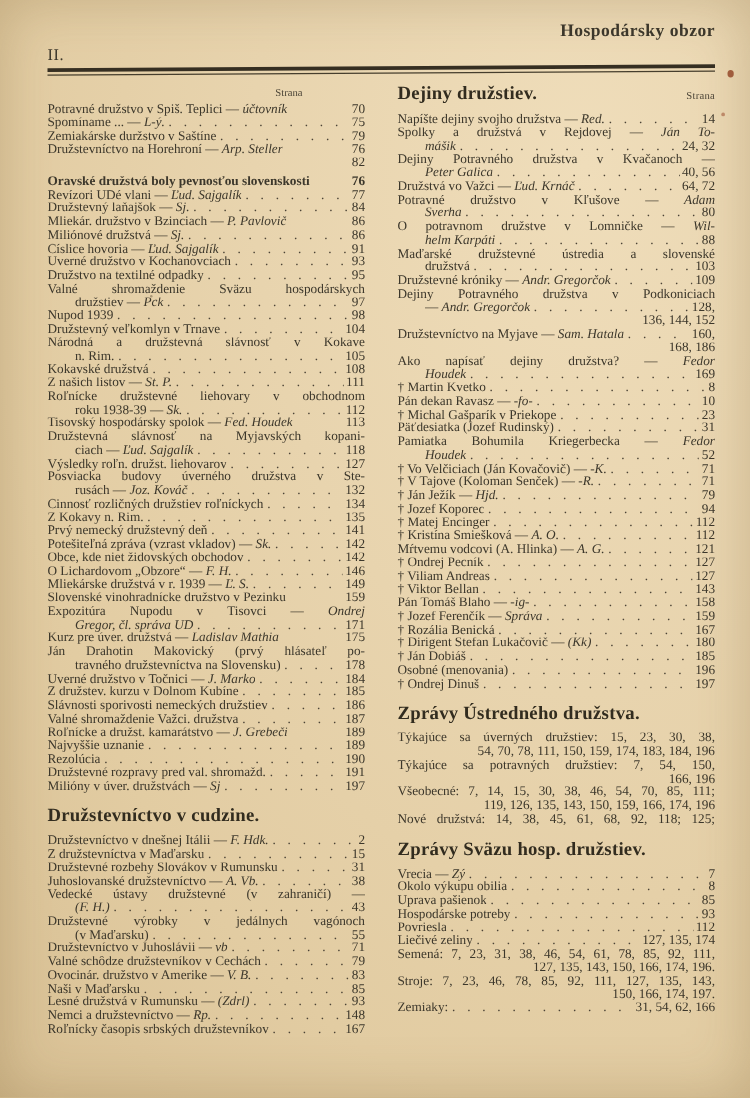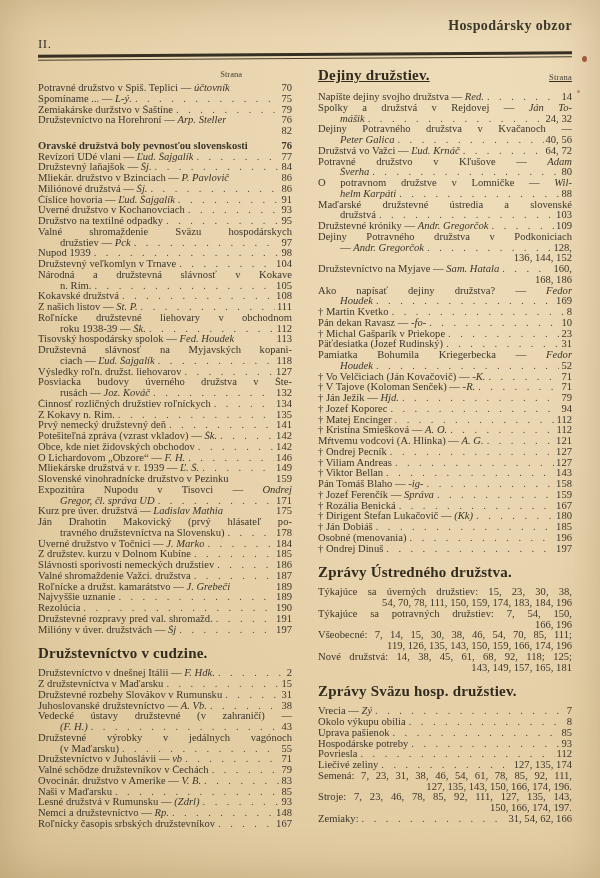--- a/index.html
+++ b/index.html
@@ -31,21 +31,21 @@
   }
   
   .cols{display:flex;gap:26px;margin-top:8px;}
   .col{flex:1 1 0;min-width:0;}
   .strana-row{font-size:8.5px;text-align:right;padding-right:50px;margin:2px 0 4px;color:#4a4336;}
   .heading{
     display:flex;justify-content:space-between;align-items:baseline;
     font-weight:bold;font-size:15px;line-height:17px;
     margin:10px 0 6px;color:#322c1f;letter-spacing:.2px;
   }
-  .heading.first{margin-top:0;text-decoration:underline;}
+  .heading.first{margin-top:0;}
   .strana-inline{font-size:8.5px;font-weight:normal;color:#4a4336;}
   
   .line{
     display:flex;align-items:baseline;
     font-size:10.6px;line-height:10.75px;
     white-space:nowrap;overflow:hidden;
   }
   .line.gap{margin-top:4px;font-weight:bold;}
   .line.indent{padding-left:22px;align-items:center;}
   .line.justify{display:block;text-align:justify;text-align-last:justify;}
@@ -574,24 +574,20 @@
           <div class="line">
             <span class="spacer"></span>
             <span class="pnum">166, 196</span>
           </div>
           <div class="line justify"><span>Všeobecné: 7, 14, 15, 30, 38, 46, 54, 70, 85, 111;</span></div>
           <div class="line">
             <span class="spacer"></span>
             <span class="pnum">119, 126, 135, 143, 150, 159, 166, 174, 196</span>
           </div>
           <div class="line justify"><span>Nové družstvá: 14, 38, 45, 61, 68, 92, 118; 125;</span></div>
-          <div class="line">
-            <span class="spacer"></span>
-            <span class="pnum">143, 149, 157, 165, 181</span>
-          </div>
           <div class="heading">
             <span>Zprávy Sväzu hosp. družstiev.</span>
           </div>
           <div class="line">
             <span class="txt">Vrecia — <em>Zý</em></span>
             <span class="leader"> . . . . . . . . . . . . . . . . . . . . . . . . . . . . . . . . . . . . . . . . . . . . . . . . . . . . . . . . . . . .</span>
             <span class="pnum">7</span>
           </div>
           <div class="line">
             <span class="txt">Okolo výkupu obilia</span>

